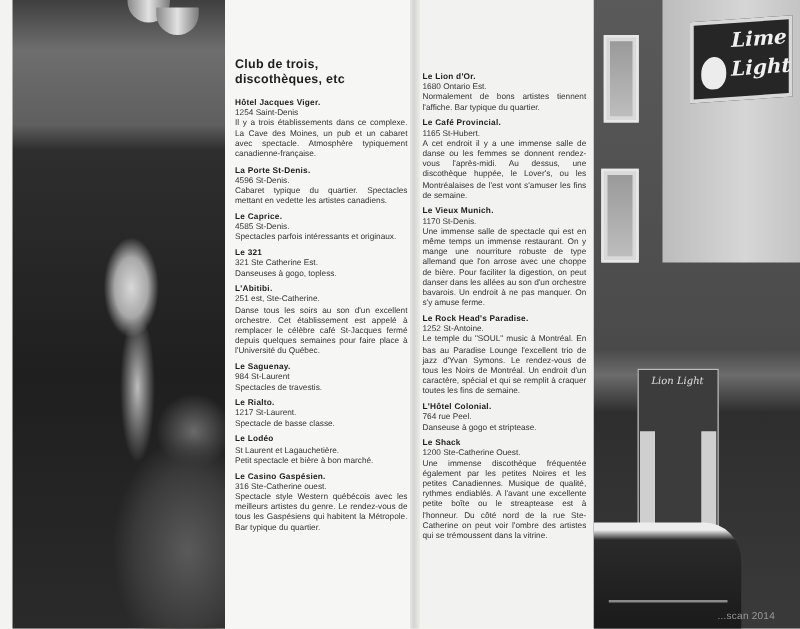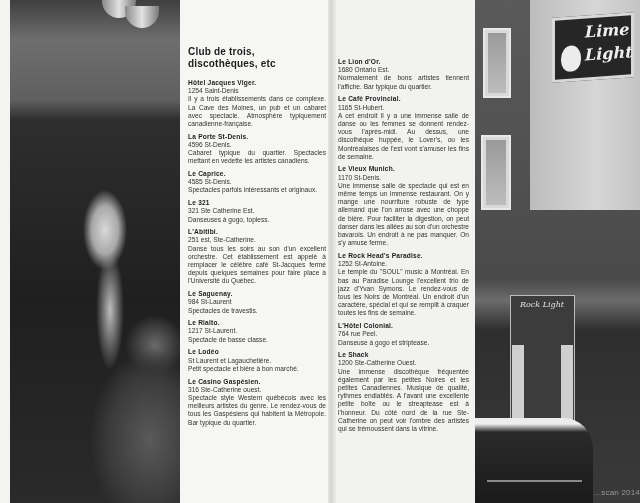--- a/index.html
+++ b/index.html
@@ -39,21 +39,21 @@
   .doorway { position: absolute; left: 35px; top: 295px; width: 65px; height: 140px;
     border: 1px solid #bdbdbd; background: #3c3c3c; }
   .door-pillar { position: absolute; top: 345px; width: 12px; height: 90px; background: #cfcfcf; }
   .door-sign { position: absolute; left: 38px; top: 298px; width: 58px; height: 14px;
     color: #e0e0e0; font-family: "DejaVu Serif", serif; font-style: italic; font-size: 8px;
     text-align: center; line-height: 14px; }
   .car { position: absolute; left: 0; top: 418px; width: 118px; height: 85px;
     background: linear-gradient(to bottom, #ededed 0px, #ededed 6px, #2a2a2a 14px, #1a1a1a 85px);
     border-radius: 0 30px 0 0; }
   .car-trim { position: absolute; left: 12px; top: 62px; width: 95px; height: 2px; background: #8a8a8a; }
-  .watermark { position: absolute; right: 0; bottom: 6px; font-size: 8px; color: #9a9a9a; letter-spacing: 0.2px; }
+  .watermark { position: absolute; right: 20px; bottom: 6px; font-size: 8px; color: #9a9a9a; letter-spacing: 0.2px; }
 
   
   .col { position: absolute; font-size: 6.6px; line-height: 8.2px; color: #2a2a2a; }
   .col-left { left: 188px; top: 46px; width: 138px; }
   .col-right { left: 338px; top: 58px; width: 131px; }
   .section-title { font-weight: bold; font-size: 10px; line-height: 11.5px; margin-bottom: 10px; color: #1e1e1e; letter-spacing: 0.2px; }
   .entry { margin-bottom: 4.5px; }
   .entry-name { font-weight: bold; color: #1c1c1c; letter-spacing: 0.2px; }
   .entry-address { color: #333; }
   .entry-desc { text-align: justify; color: #333; }
@@ -161,20 +161,20 @@
     </div>
   <div class="window" style="left:6px;top:135px;width:30px;height:75px;">
       <div class="window-inner"></div>
     </div>
   <div class="sign">
     <div class="sign-bulb"></div>
     <div class="sign-text" style="top:5px;">Lime</div>
     <div class="sign-text" style="top:28px;">Light</div>
   </div>
   <div class="doorway"></div>
-  <div class="door-sign">Rock Light</div>
+  <div class="door-sign">Lion Light</div>
   <div class="door-pillar" style="left:37px;"></div>
   <div class="door-pillar" style="left:86px;"></div>
   <div class="car">
     <div class="car-trim"></div>
   </div>
   <div class="watermark">...scan 2014</div>
 </div>
 
 </body></html>

